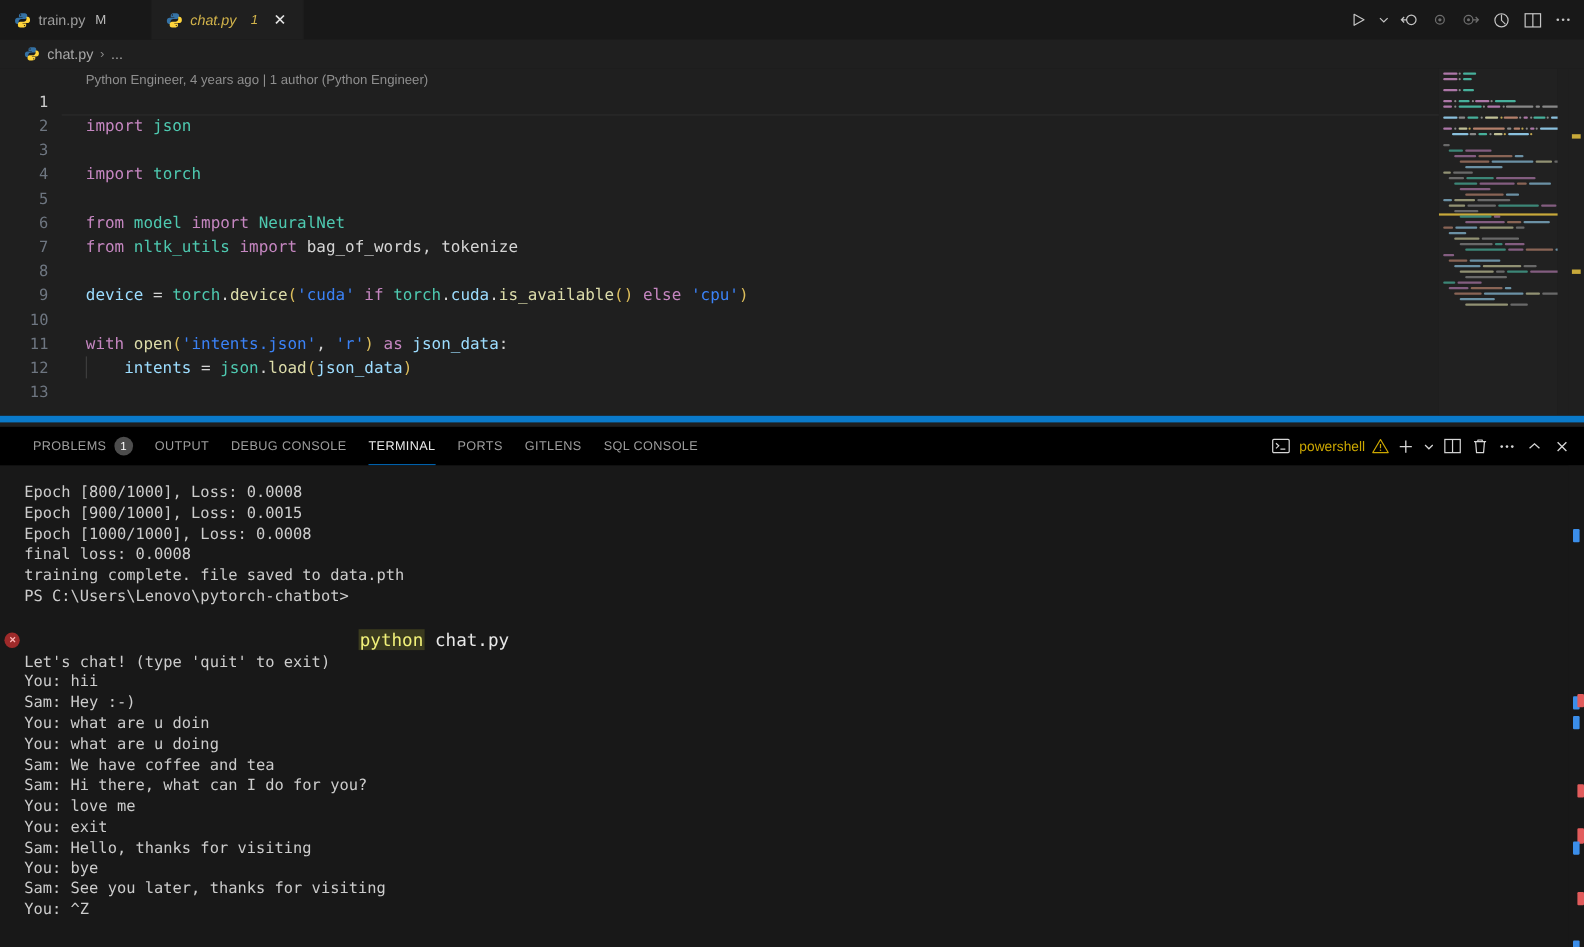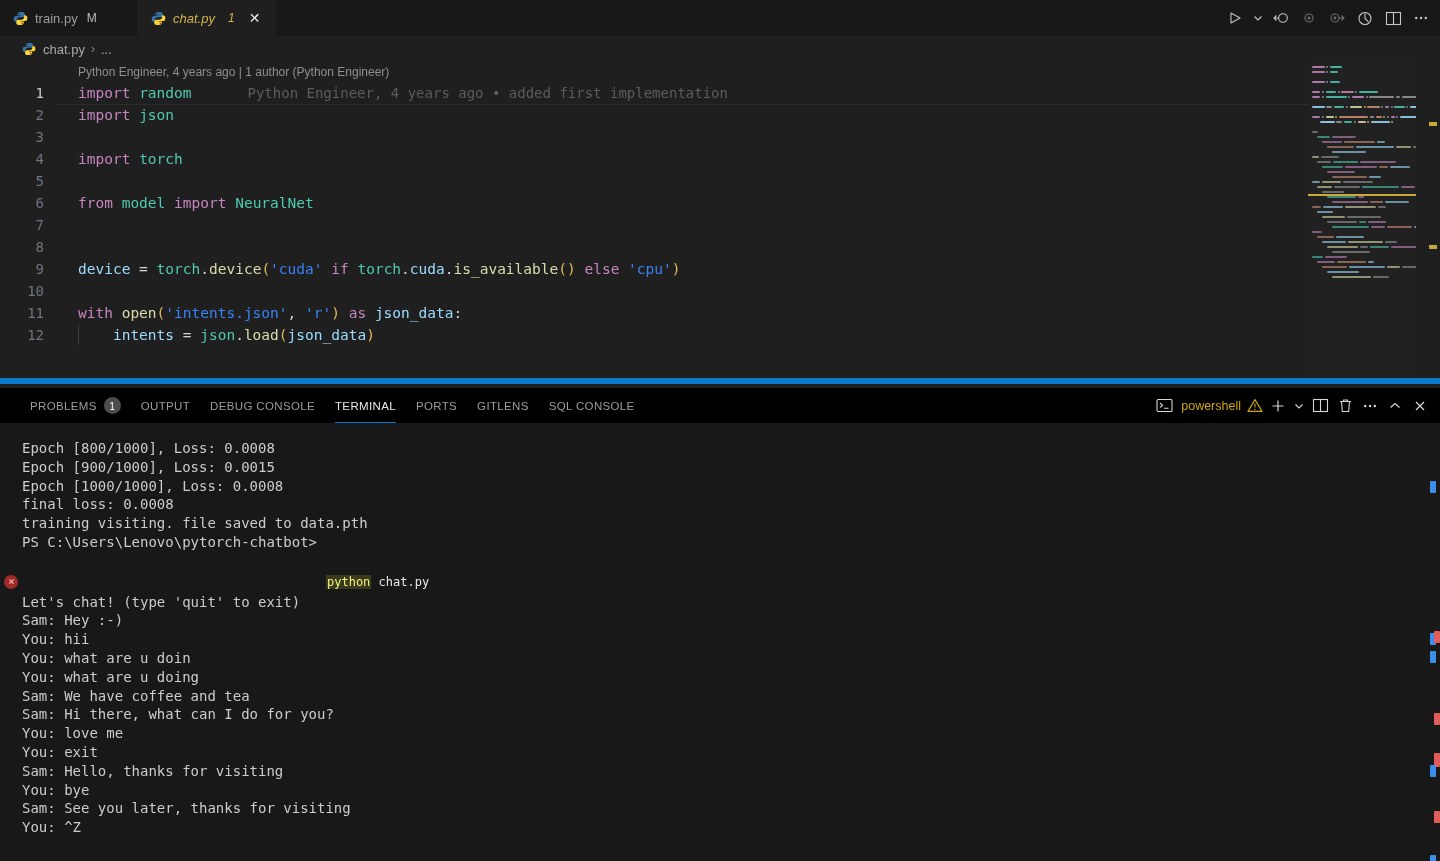--- a/index.html
+++ b/index.html
@@ -179,21 +179,21 @@
   .tline.gap { height: 18.8px; }
   .cmdline { position: relative; height: 22px; line-height: 22px; padding-left: 22px; }
   .cmd-deco {
     position: absolute; left: 4px; top: 4px; width: 14px; height: 14px;
     border-radius: 50%; background: #9e2a2a;
     display: flex; align-items: center; justify-content: center;
   }
   .cmd-deco svg { display:block; }
   .cmd-text {
     position: absolute; left: 326px; top: 0;
-    font-family: "DejaVu Sans Mono", monospace; font-size: 12px;
+    font-family: "DejaVu Sans Mono", monospace; font-size: 16px;
   }
   .cmd-text .py { color: #f2f27a; background: #3a3a1e; padding: 0 1px; }
   .cmd-text .fl { color: #e8e8e8; }
 
   .term-ruler {
     position: absolute; top: 0; right: 0; width: 14px; height: 442px;
     background: #181818;
   }
   .tr-mark { position: absolute; width: 6px; border-radius: 1px; }
 </style>
@@ -285,32 +285,33 @@
       </svg>
     </span>
     <span>chat.py</span>
     <span class="bc-sep">›</span>
     <span>...</span>
   </div>
 
   <div class="editor">
     <div class="blameheader">Python Engineer, 4 years ago | 1 author (Python Engineer)</div>
     <div class="codearea" id="codearea">
-        <div class="row current"><div class="ln">1</div><div class="code"><span class="kw">import</span><span class="plain"> </span><span class="mod2">random</span><span class="inlineblame">Python Engineer, 4 years ago • added first implementation</span></div></div>
+        <div class="row current"><div class="ln">1</div></div>
         <div class="row"><div class="ln">2</div><div class="code"><span class="kw">import</span><span class="plain"> </span><span class="mod2">json</span></div></div>
         <div class="row"><div class="ln">3</div><div class="code"></div></div>
         <div class="row"><div class="ln">4</div><div class="code"><span class="kw">import</span><span class="plain"> </span><span class="mod2">torch</span></div></div>
         <div class="row"><div class="ln">5</div><div class="code"></div></div>
         <div class="row"><div class="ln">6</div><div class="code"><span class="kw">from</span><span class="plain"> </span><span class="mod2">model</span><span class="plain"> </span><span class="kw">import</span><span class="plain"> </span><span class="mod2">NeuralNet</span></div></div>
-        <div class="row"><div class="ln">7</div></div>
+        <div class="row"><div class="ln">7</div><div class="code"><span class="kw">from</span><span class="plain"> </span><span class="mod2">nltk_utils</span><span class="plain"> </span><span class="kw">import</span><span class="plain"> </span><span class="plain">bag_of_words</span><span class="plain">, </span><span class="plain">tokenize</span></div></div>
         <div class="row"><div class="ln">8</div><div class="code"></div></div>
         <div class="row"><div class="ln">9</div><div class="code"><span class="var">device</span><span class="plain"> = </span><span class="mod2">torch</span><span class="plain">.</span><span class="fn">device</span><span class="par">(</span><span class="str">'cuda'</span><span class="plain"> </span><span class="kw">if</span><span class="plain"> </span><span class="mod2">torch</span><span class="plain">.</span><span class="prop">cuda</span><span class="plain">.</span><span class="fn">is_available</span><span class="par">()</span><span class="plain"> </span><span class="kw">else</span><span class="plain"> </span><span class="str">'cpu'</span><span class="par">)</span></div></div>
         <div class="row"><div class="ln">10</div><div class="code"></div></div>
         <div class="row"><div class="ln">11</div><div class="code"><span class="kw">with</span><span class="plain"> </span><span class="fn">open</span><span class="par">(</span><span class="str">'intents.json'</span><span class="plain">, </span><span class="str">'r'</span><span class="par">)</span><span class="plain"> </span><span class="kw">as</span><span class="plain"> </span><span class="var">json_data</span><span class="plain">:</span></div></div>
         <div class="row"><div class="ln">12</div><div class="code"><span class="indentguide"></span>    <span class="var">intents</span><span class="plain"> = </span><span class="mod2">json</span><span class="plain">.</span><span class="fn">load</span><span class="par">(</span><span class="var">json_data</span><span class="par">)</span></div></div>
+        <div class="row"><div class="ln">13</div><div class="code"></div></div>
       </div>
     <div class="currentline-underline"></div>
 
     <div class="minimap" id="minimap">
       <div class="mm-slider"></div>
     <div class="mm-line" style="left: 4px; top: 4px; width: 12.6px; background: rgb(197, 134, 192); opacity: 0.85;"></div>
         <div class="mm-line" style="left: 18.1px; top: 4px; width: 2.1px; background: rgb(154, 154, 154); opacity: 0.85;"></div>
         <div class="mm-line" style="left: 21.7px; top: 4px; width: 12.6px; background: rgb(78, 201, 176); opacity: 0.85;"></div>
         <div class="mm-line" style="left: 4px; top: 9px; width: 12.6px; background: rgb(197, 134, 192); opacity: 0.85;"></div>
         <div class="mm-line" style="left: 18.1px; top: 9px; width: 2.1px; background: rgb(154, 154, 154); opacity: 0.85;"></div>
@@ -530,34 +531,34 @@
           </svg>
       </div>
     </div>
 
     <div class="terminal">
       <div class="term-lines" id="termlines">
           <div class="tline">Epoch [800/1000], Loss: 0.0008</div>
           <div class="tline">Epoch [900/1000], Loss: 0.0015</div>
           <div class="tline">Epoch [1000/1000], Loss: 0.0008</div>
           <div class="tline">final loss: 0.0008</div>
-          <div class="tline">training visiting. file saved to data.pth</div>
+          <div class="tline">training complete. file saved to data.pth</div>
           <div class="tline">PS C:\Users\Lenovo\pytorch-chatbot&gt;</div>
           <div class="tline gap"></div>
           <div class="cmdline">
             <div class="cmd-deco">
               <svg width="9" height="9" viewBox="0 0 10 10">
                 <path d="M2.6 2.6l4.8 4.8M7.4 2.6l-4.8 4.8" stroke="#ffb3b3" stroke-width="1.3"></path>
               </svg>
             </div>
             <div class="cmd-text"><span class="py">python</span><span class="fl"> chat.py</span></div>
           </div>
           <div class="tline">Let's chat! (type 'quit' to exit)</div>
+          <div class="tline">You: hii</div>
           <div class="tline">Sam: Hey :-)</div>
-          <div class="tline">You: hii</div>
           <div class="tline">You: what are u doin</div>
           <div class="tline">You: what are u doing</div>
           <div class="tline">Sam: We have coffee and tea</div>
           <div class="tline">Sam: Hi there, what can I do for you?</div>
           <div class="tline">You: love me</div>
           <div class="tline">You: exit</div>
           <div class="tline">Sam: Hello, thanks for visiting</div>
           <div class="tline">You: bye</div>
           <div class="tline">Sam: See you later, thanks for visiting</div>
           <div class="tline">You: ^Z</div>

